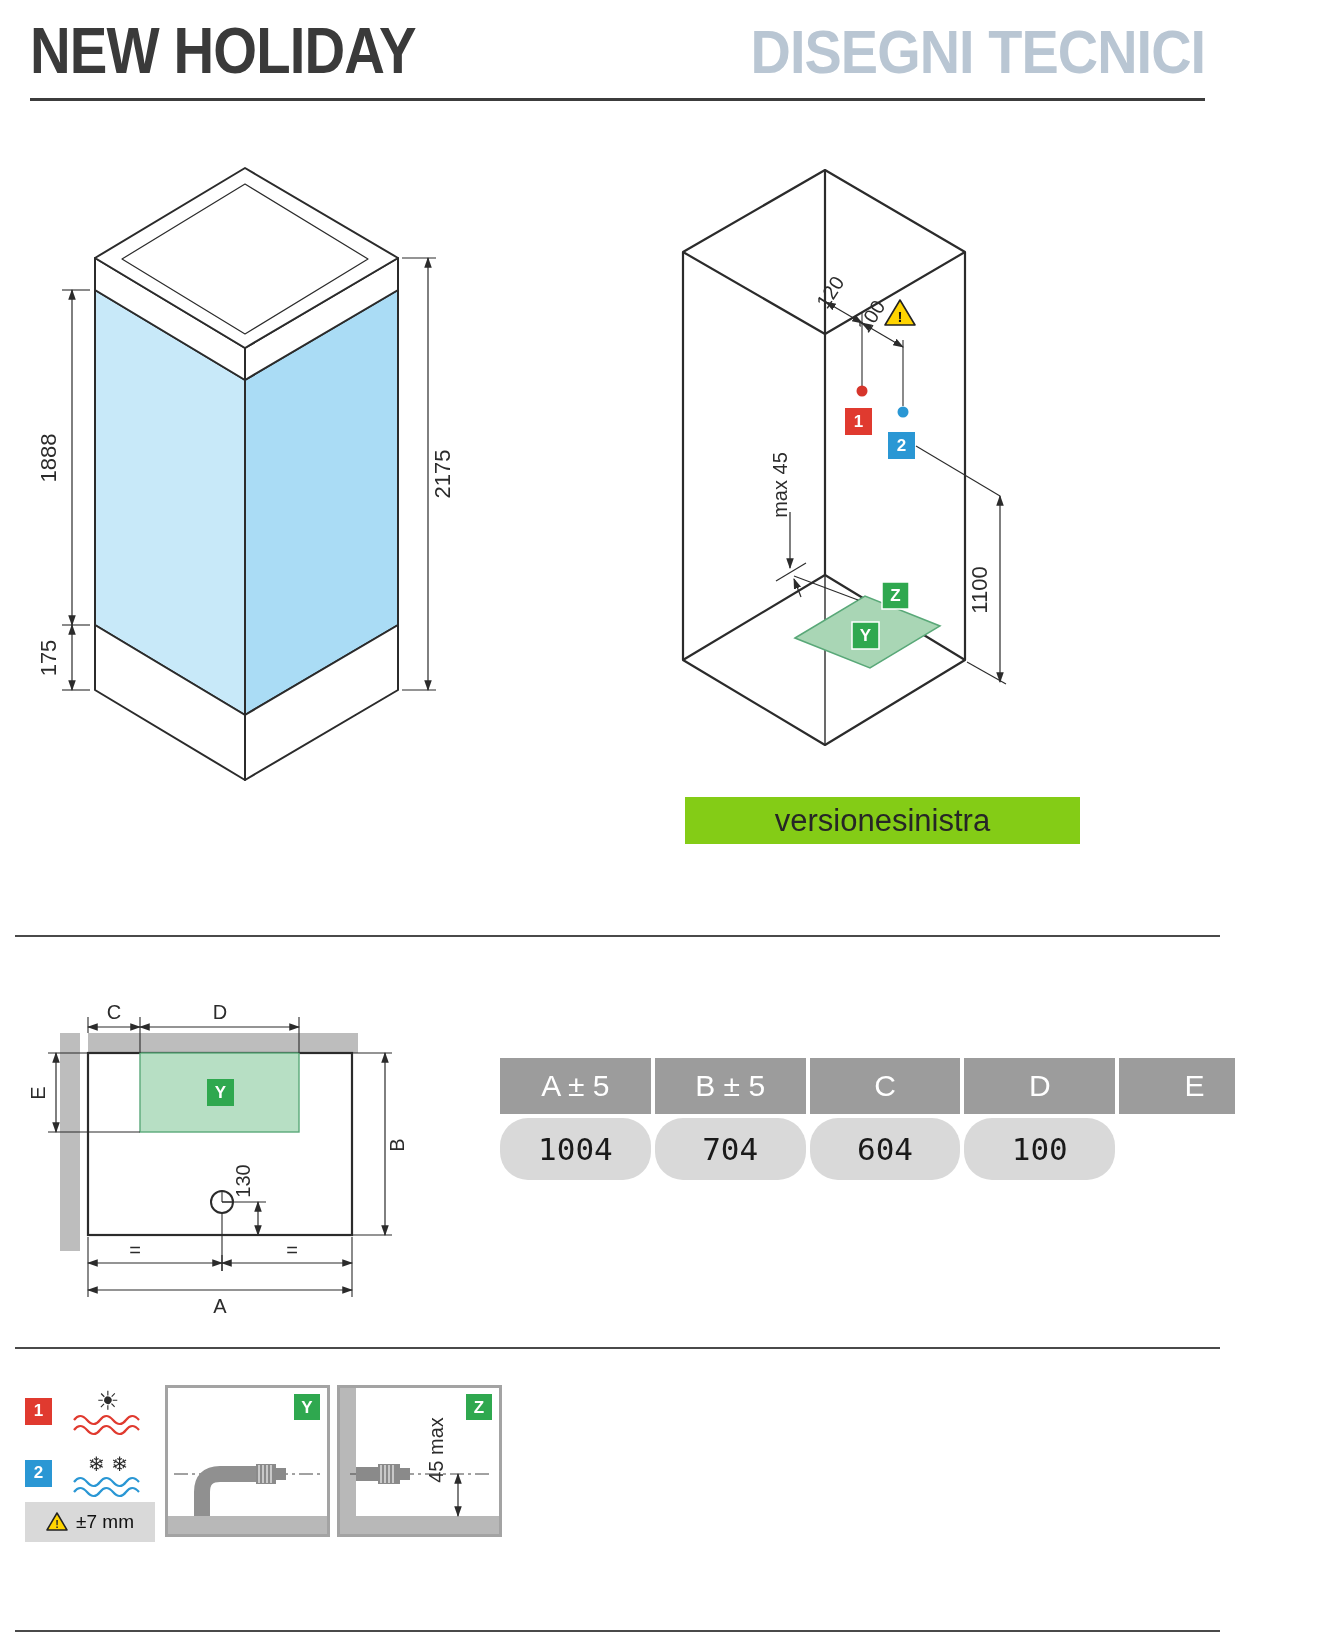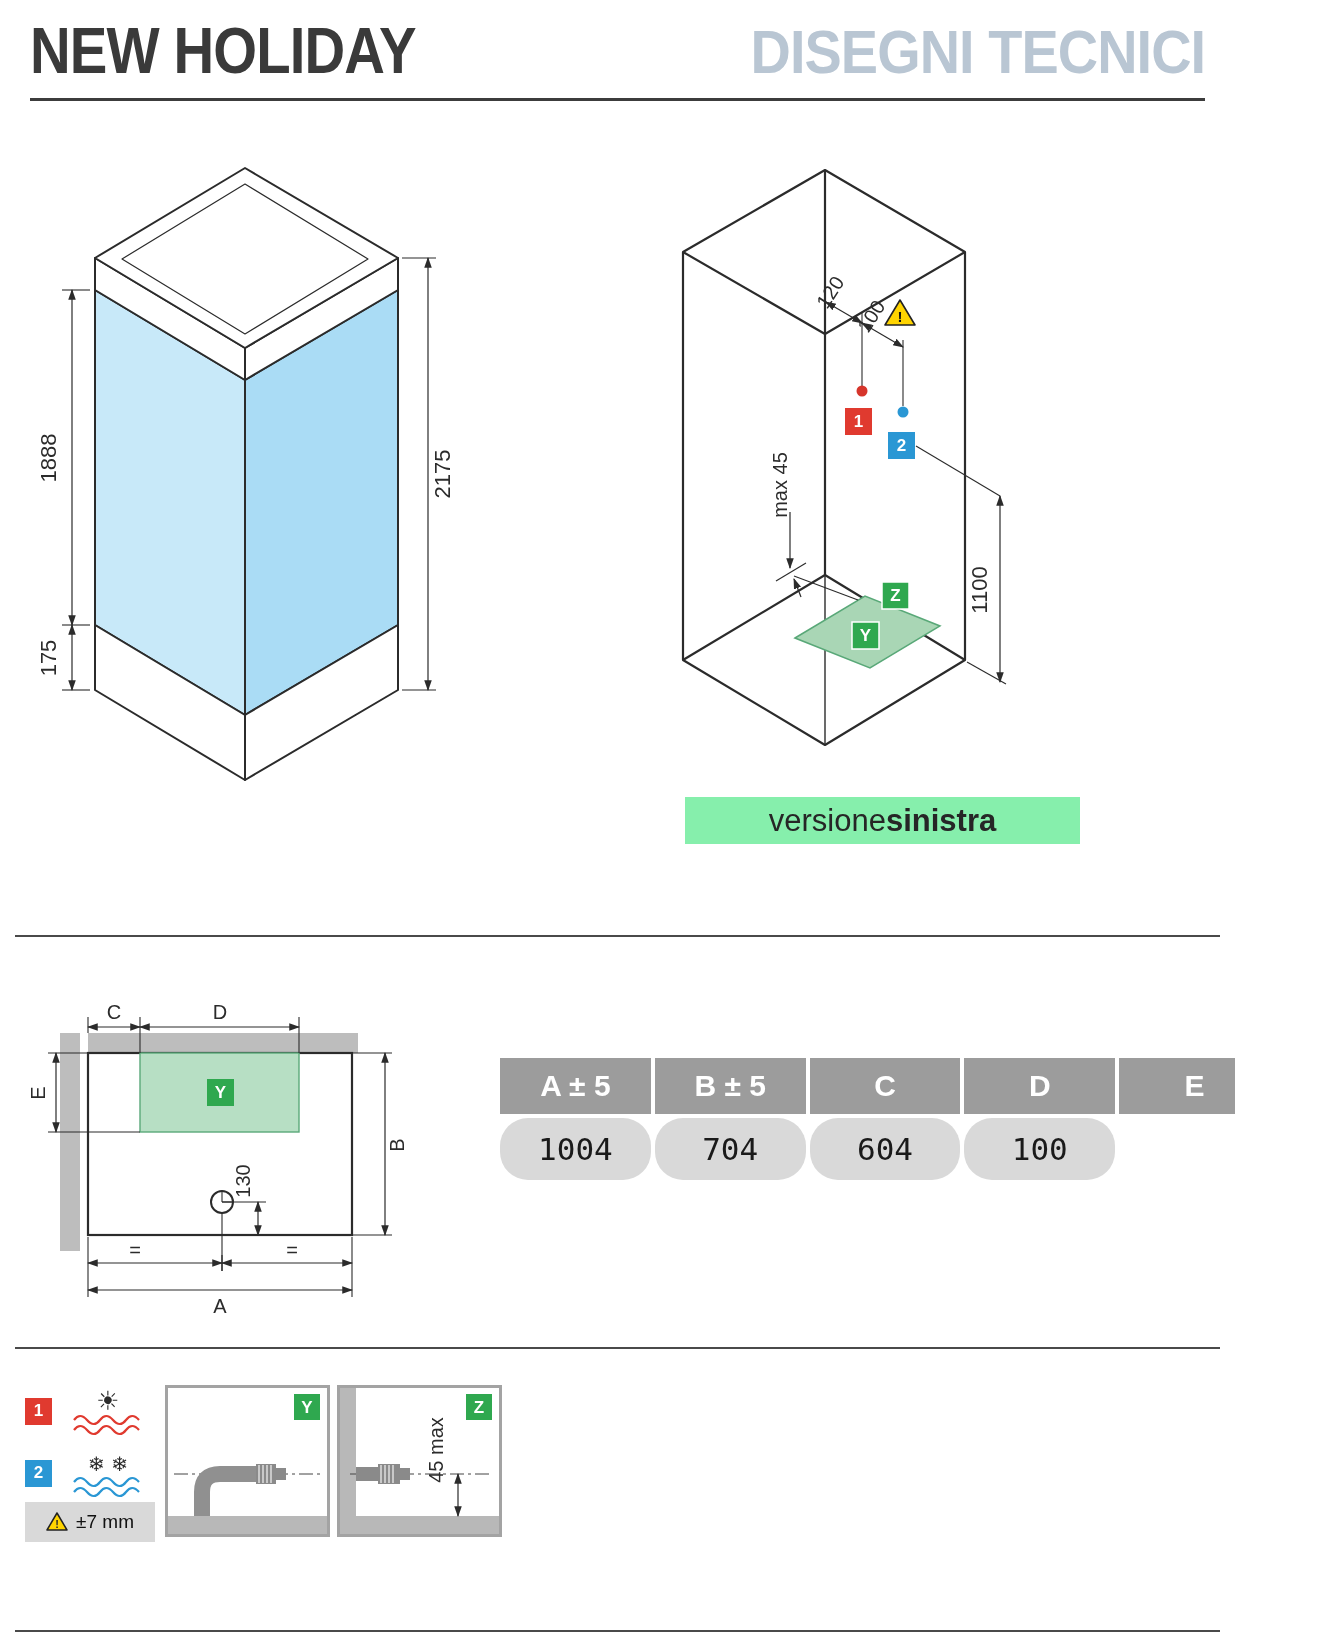--- a/index.html
+++ b/index.html
@@ -15,33 +15,33 @@
   .rule{position:absolute;left:15px;right:15px;height:2px;background:#4a4a4a;}
 
   svg text{font-family:"Liberation Sans","DejaVu Sans",sans-serif;fill:#2b2b2b;}
   svg text.dim{font-size:22px;text-anchor:middle;}
   svg text.dimsm{font-size:20px;text-anchor:middle;}
   svg text.tag{fill:#fff;font-weight:bold;font-size:17px;text-anchor:middle;}
   svg text.warn{font-weight:bold;font-size:15px;text-anchor:middle;fill:#111;}
   svg .thin{stroke:#2b2b2b;stroke-width:1.1;}
   svg .dimline{stroke:#2b2b2b;stroke-width:1.2;}
 
-  .caption{position:absolute;left:685px;top:797px;width:395px;height:47px;background:#86efac;
+  .caption{position:absolute;left:685px;top:797px;width:395px;height:47px;background:#84cc16;
            display:flex;align-items:center;justify-content:center;font-size:31px;color:#262626;}
-  .caption .bold{font-weight:bold;margin-left:0;}
+  .caption .bold{font-weight:normal;margin-left:0;}
 
   .plan-header{position:absolute;left:58px;top:960px;width:314px;padding-bottom:9px;
                border-bottom:2px solid #97a6b4;font-size:24px;white-space:nowrap;}
   .plan-header .s{color:#e0352b;font-weight:bold;margin-right:14px;}
   .plan-header .t{color:#7fa0c0;letter-spacing:.5px;}
 
   .spec-table{position:absolute;left:500px;top:1058px;width:770px;display:grid;
               grid-template-rows:56px 62px;row-gap:4px;}
   .trow{display:grid;grid-template-columns:repeat(5,1fr);column-gap:4px;}
-  .trow.head>div{background:#9c9c9c;color:#fff;font-weight:bold;font-size:30px;
+  .trow.head>div{background:#9c9c9c;color:#fff;font-weight:normal;font-size:30px;
                  display:flex;align-items:center;justify-content:center;}
   .trow.vals>div{background:#d9d9d9;color:#1a1a1a;font-size:31px;
                  font-family:"DejaVu Sans Mono",monospace;
                  display:flex;align-items:center;justify-content:center;border-radius:28px;}
 
   .legend-row{position:absolute;display:flex;align-items:center;gap:14px;}
   .tagbox{width:27px;height:27px;display:flex;align-items:center;justify-content:center;
           color:#fff;font-weight:bold;font-size:17px;}
   .tag-red{background:#e03a2f;}
   .tag-blue{background:#2a97d4;}

